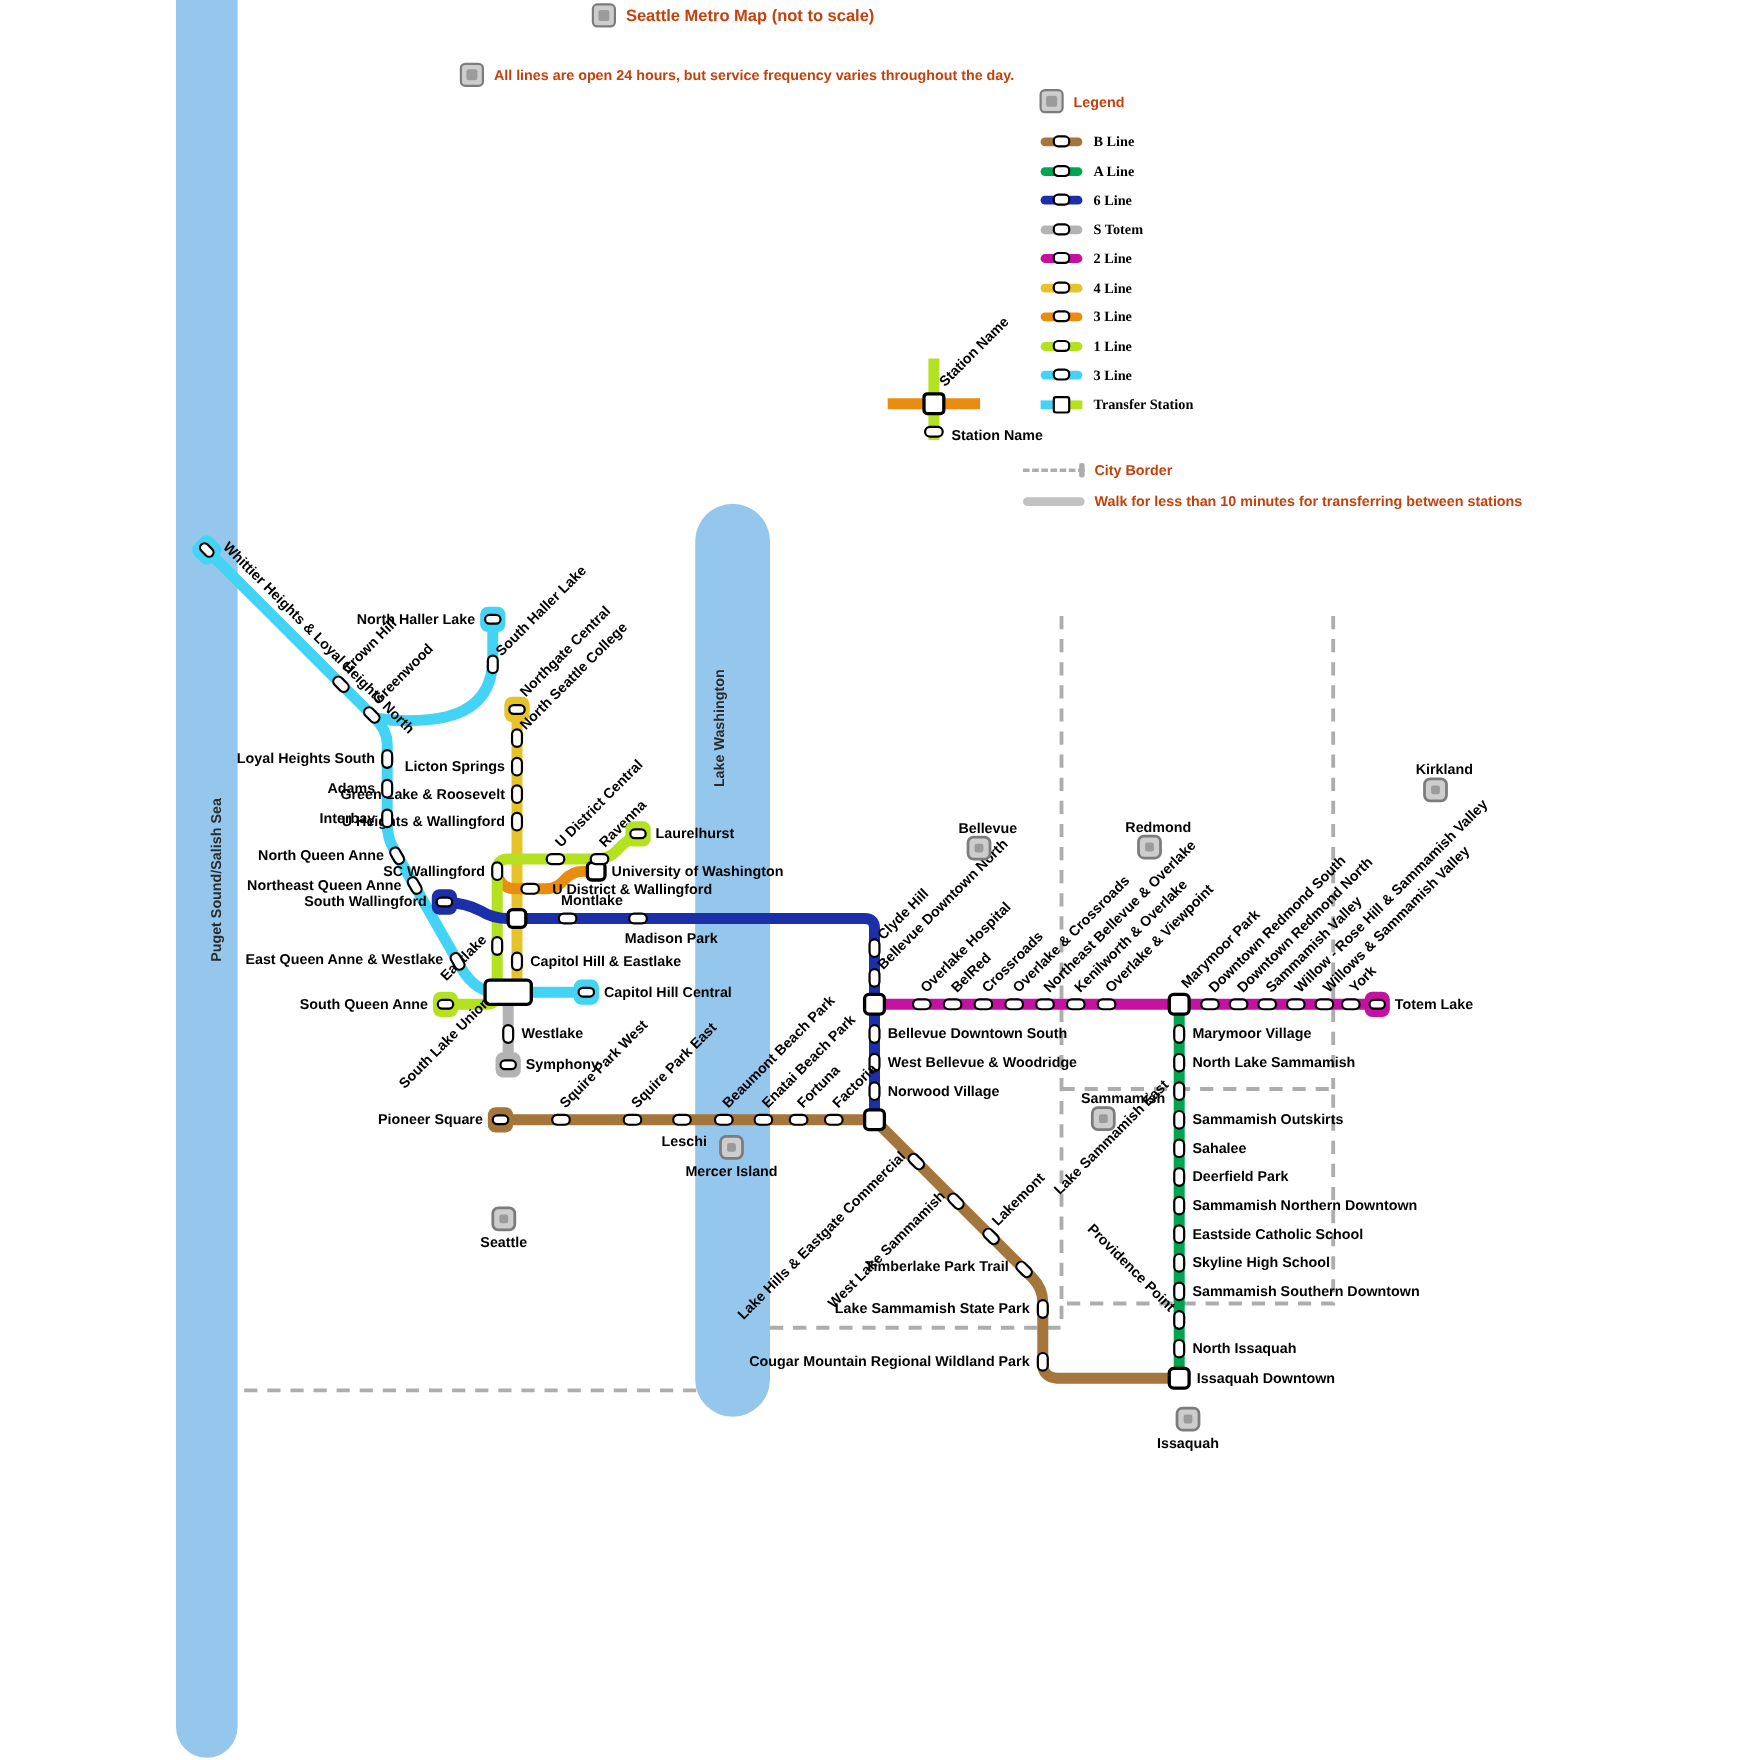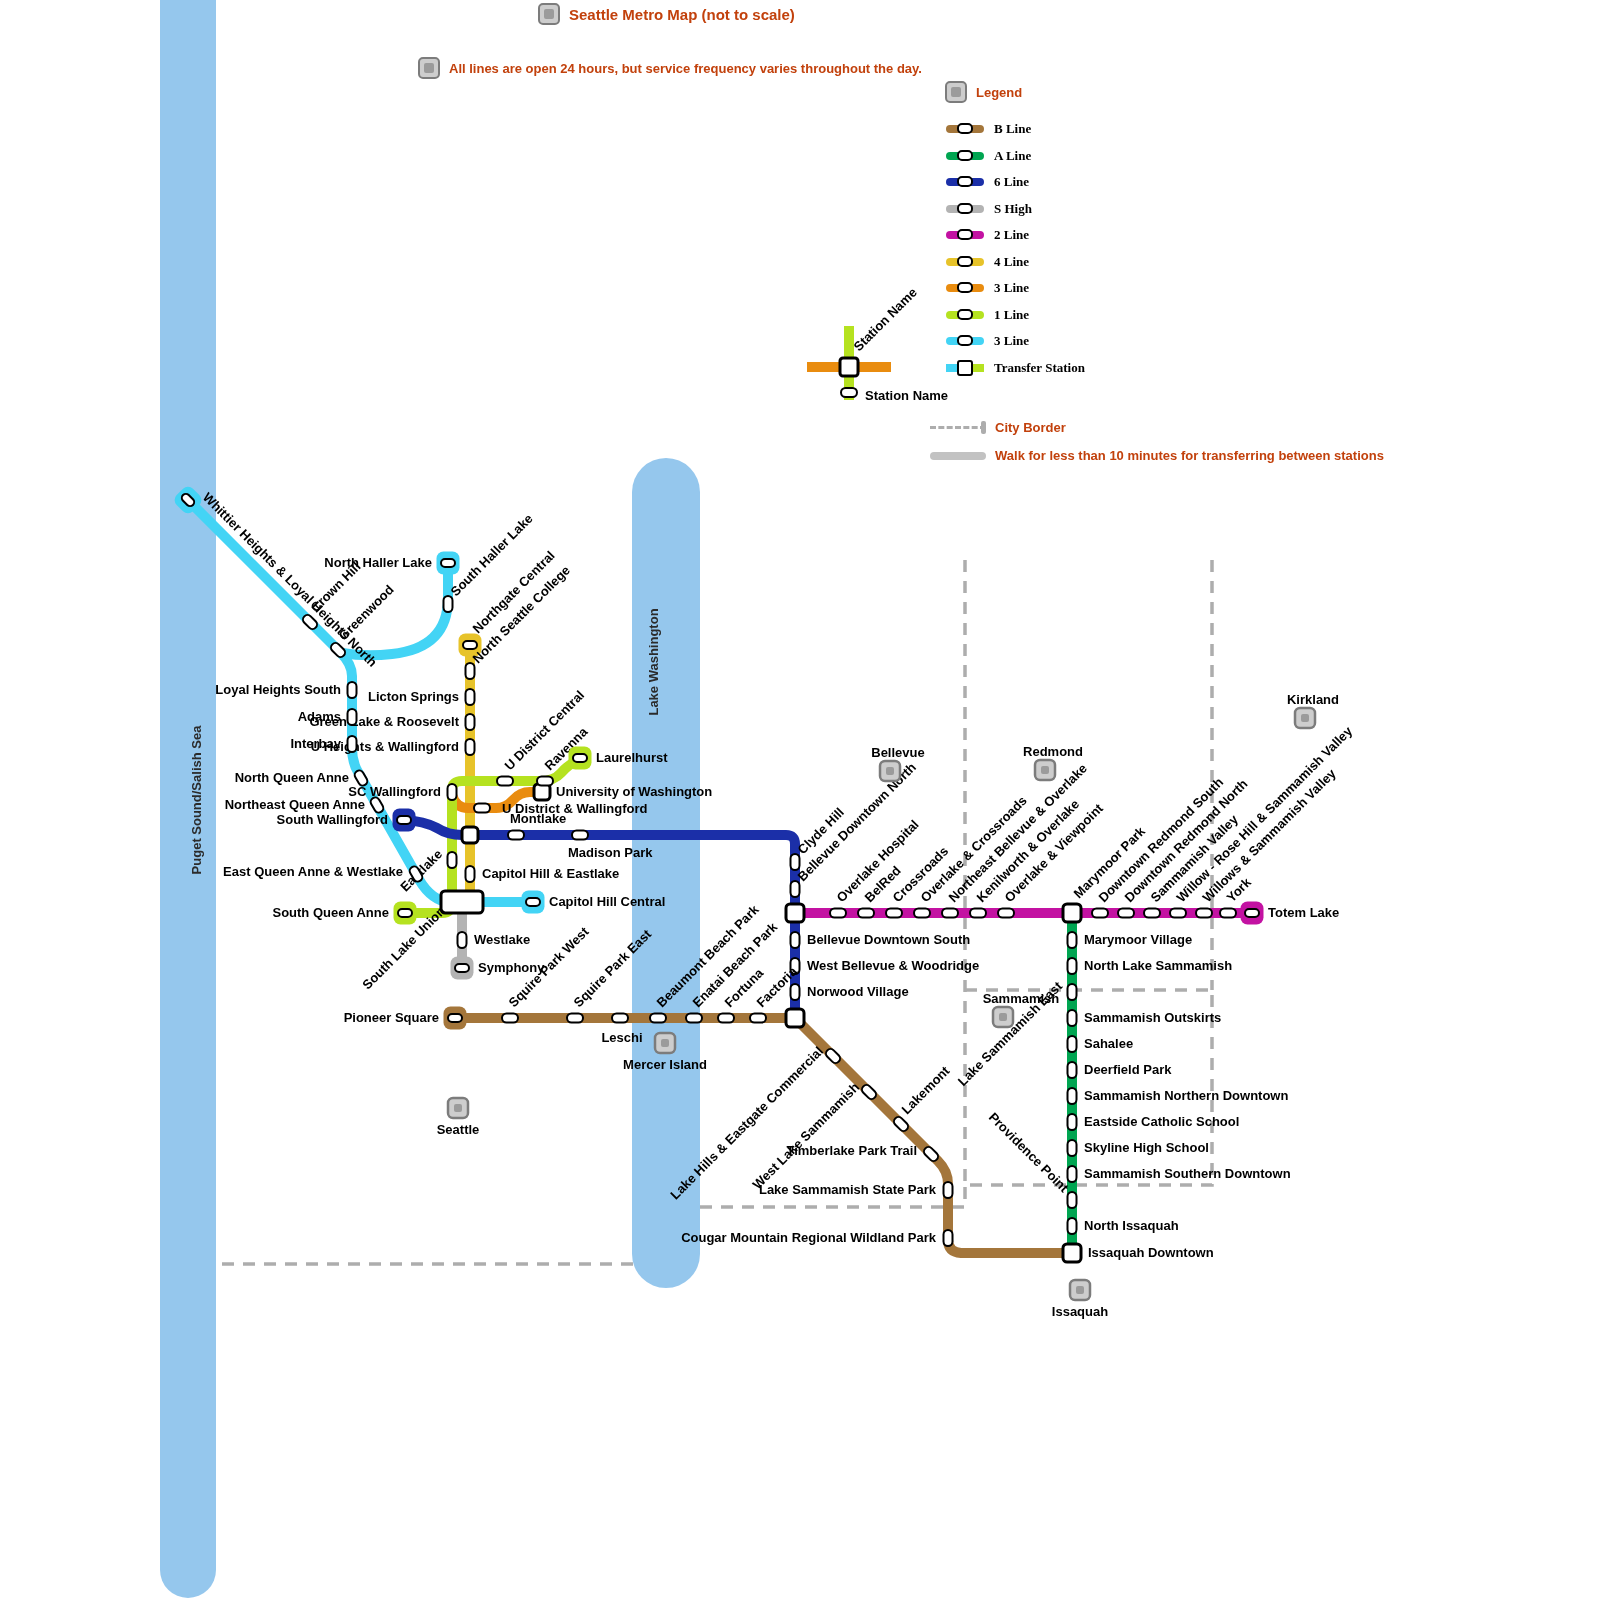--- a/index.html
+++ b/index.html
@@ -439,21 +439,21 @@
     <div class="lrow">
       <span class="seg" style="background: rgb(27, 47, 168);">
         <span class="pill"></span>
       </span>
       <span>6 Line</span>
     </div>
     <div class="lrow">
       <span class="seg" style="background: rgb(179, 179, 179);">
         <span class="pill"></span>
       </span>
-      <span>S High</span>
+      <span>S Totem</span>
     </div>
     <div class="lrow">
       <span class="seg" style="background: rgb(195, 18, 162);">
         <span class="pill"></span>
       </span>
       <span>2 Line</span>
     </div>
     <div class="lrow">
       <span class="seg" style="background: rgb(231, 195, 42);">
         <span class="pill"></span>

